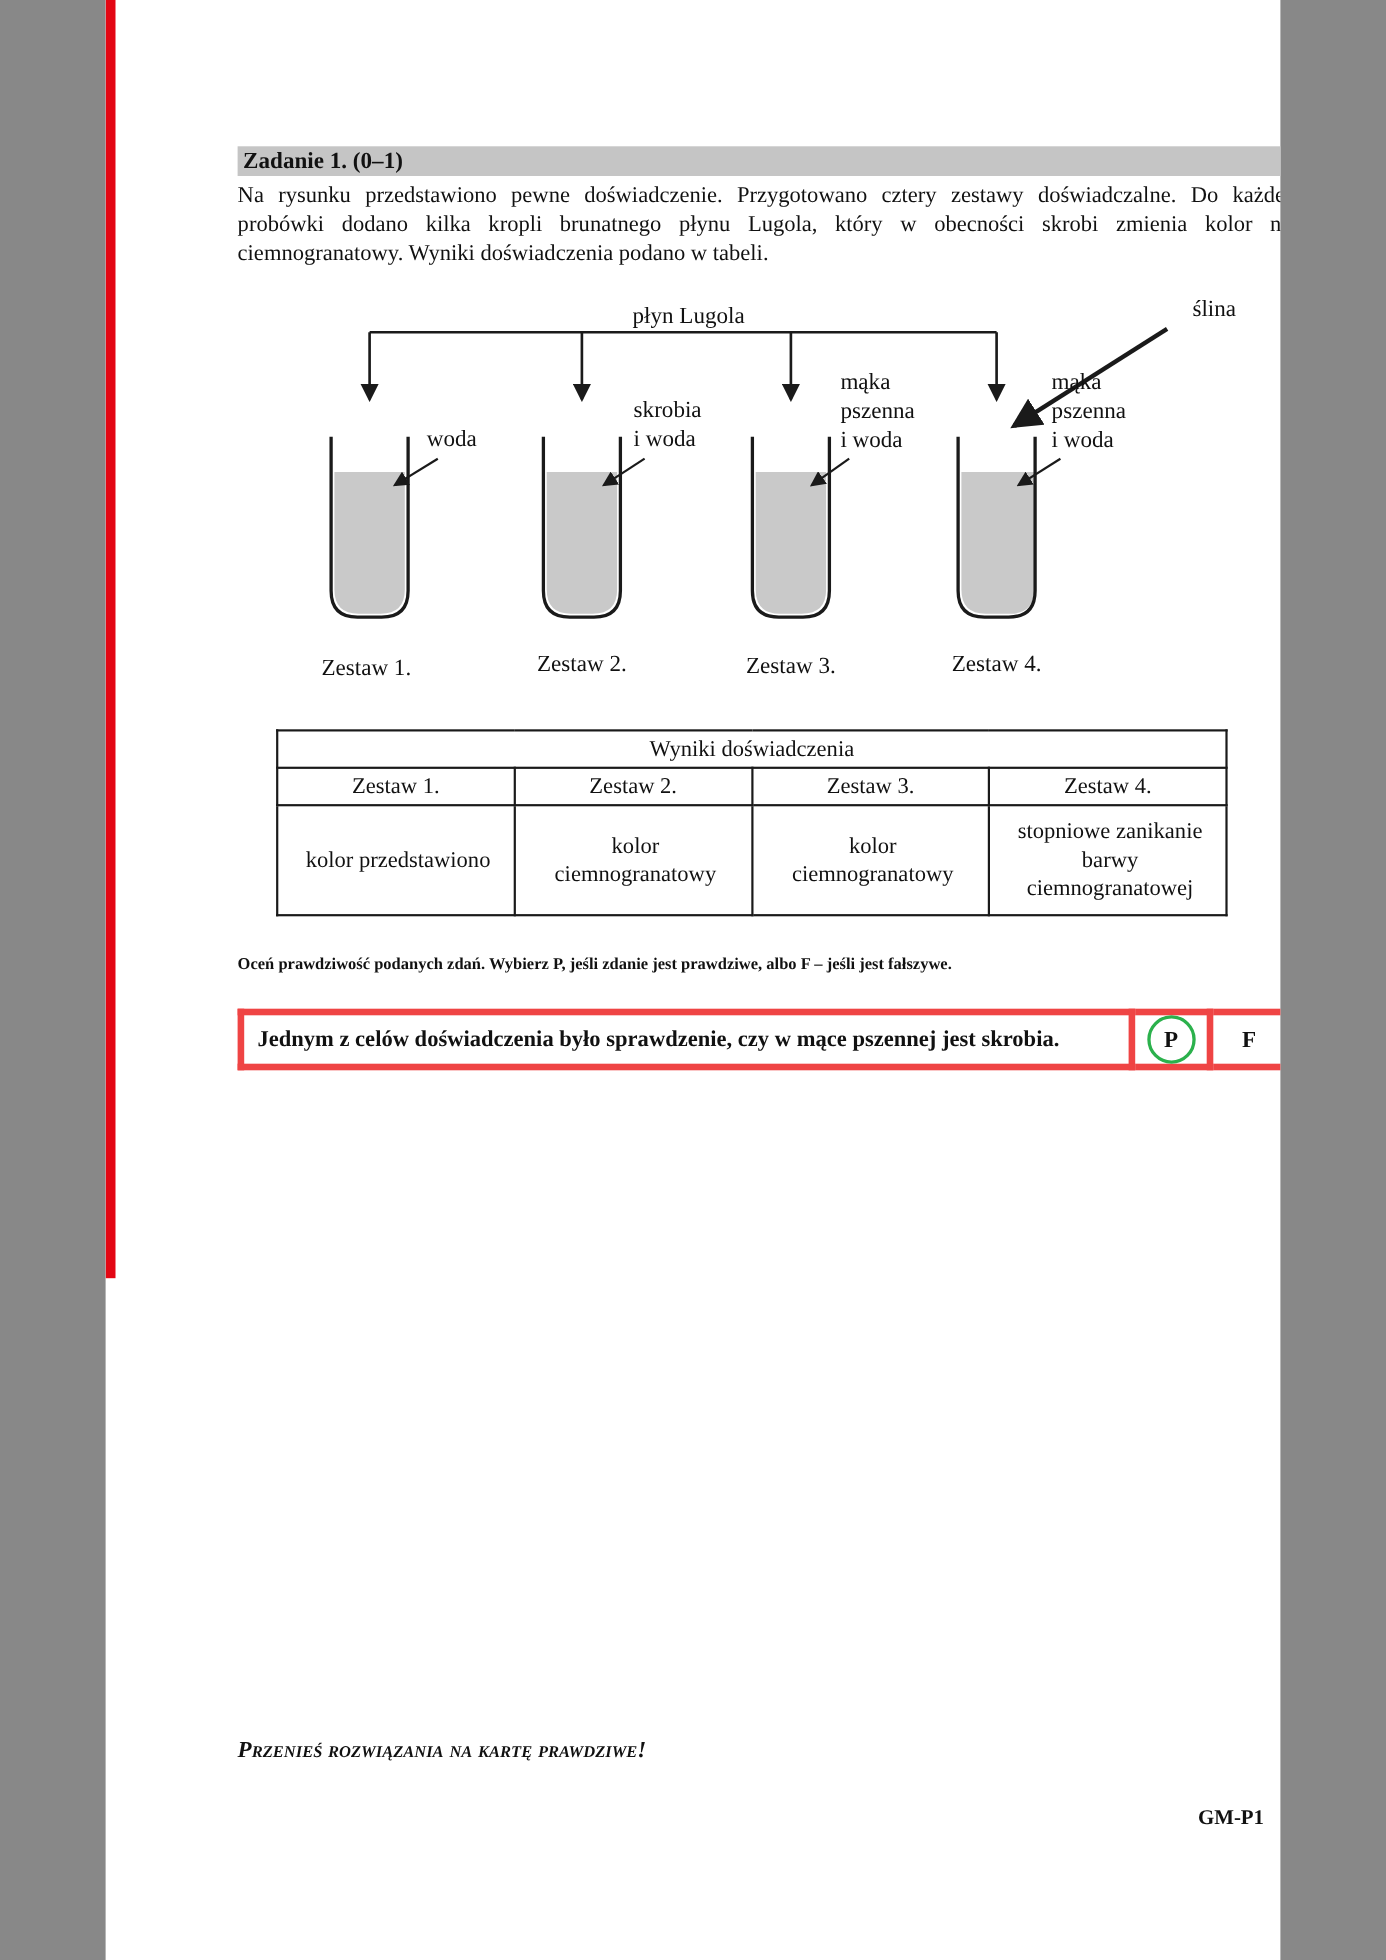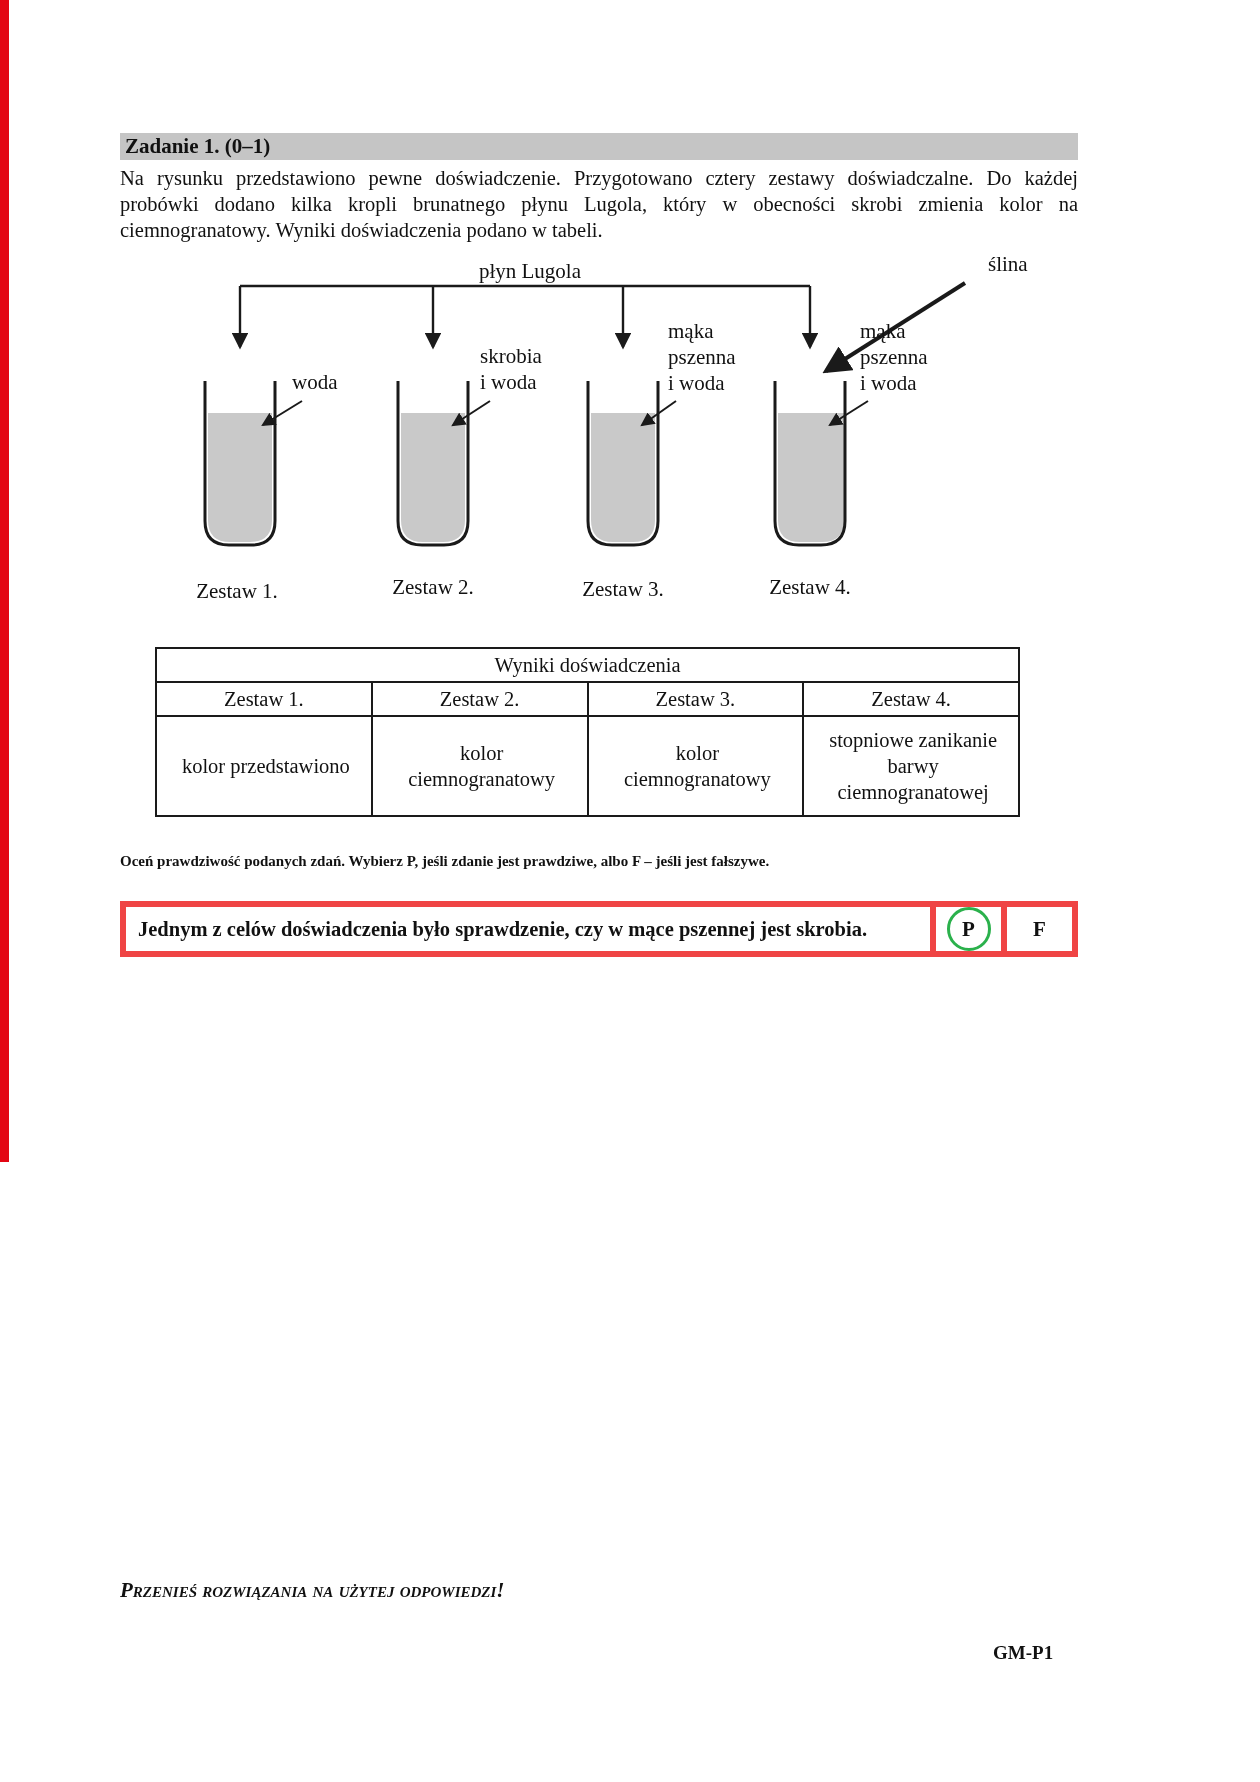--- a/index.html
+++ b/index.html
@@ -1,20 +1,20 @@
 <!DOCTYPE html>
 <html><head>
 <meta charset="utf-8">
 <style>
   * { margin: 0; padding: 0; box-sizing: border-box; }
   html, body { background: #888; }
   body { font-family: "Liberation Serif", serif; color: #111; }
   .page {
     position: relative;
-    width: 1260px;
+    width: 1068px;
     height: 1782px;
     background: #ffffff;
     margin: 0 auto;
     overflow: hidden;
   }
   .red-stripe {
     position: absolute;
     left: 0; top: 0;
     width: 9px; height: 1162px;
     background: #e30613;
@@ -33,21 +33,21 @@
     padding: 0 5px;
   }
   .intro {
     margin-top: 5px;
     font-size: 20.5px;
     line-height: 26px;
     text-align: justify;
   }
   .diagram {
     position: relative;
-    margin-top: 8px;
+    margin-top: 24px;
     height: 372px;
   }
   .dsvg { position: absolute; left: 0; top: 0; }
   .dsvg text { font-family: "Liberation Serif", serif; font-size: 21px; fill: #111; }
   .dsvg .ln { stroke: #1a1a1a; stroke-width: 2.4; fill: none; }
   .dsvg .lbl-arrow { stroke: #1a1a1a; stroke-width: 2; fill: none; }
   .dsvg .thick { stroke-width: 4; }
   .dsvg .tube { stroke: #1a1a1a; stroke-width: 3; fill: none; }
   .dsvg .liquid { fill: #c9c9c9; stroke: none; }
   .results-table {
@@ -231,15 +231,15 @@
           </td>
           <td class="pf-cell">
             <span class="mark">F</span>
           </td>
         </tr>
       </tbody>
     </table>
 
   </div>
 
-  <div class="transfer-note">Przenieś rozwiązania na użytej odpowiedzi!</div>
+  <div class="transfer-note">Przenieś rozwiązania na kartę prawdziwe!</div>
   <div class="doc-code">GM-P1</div>
 </div>
 
 </body></html>

